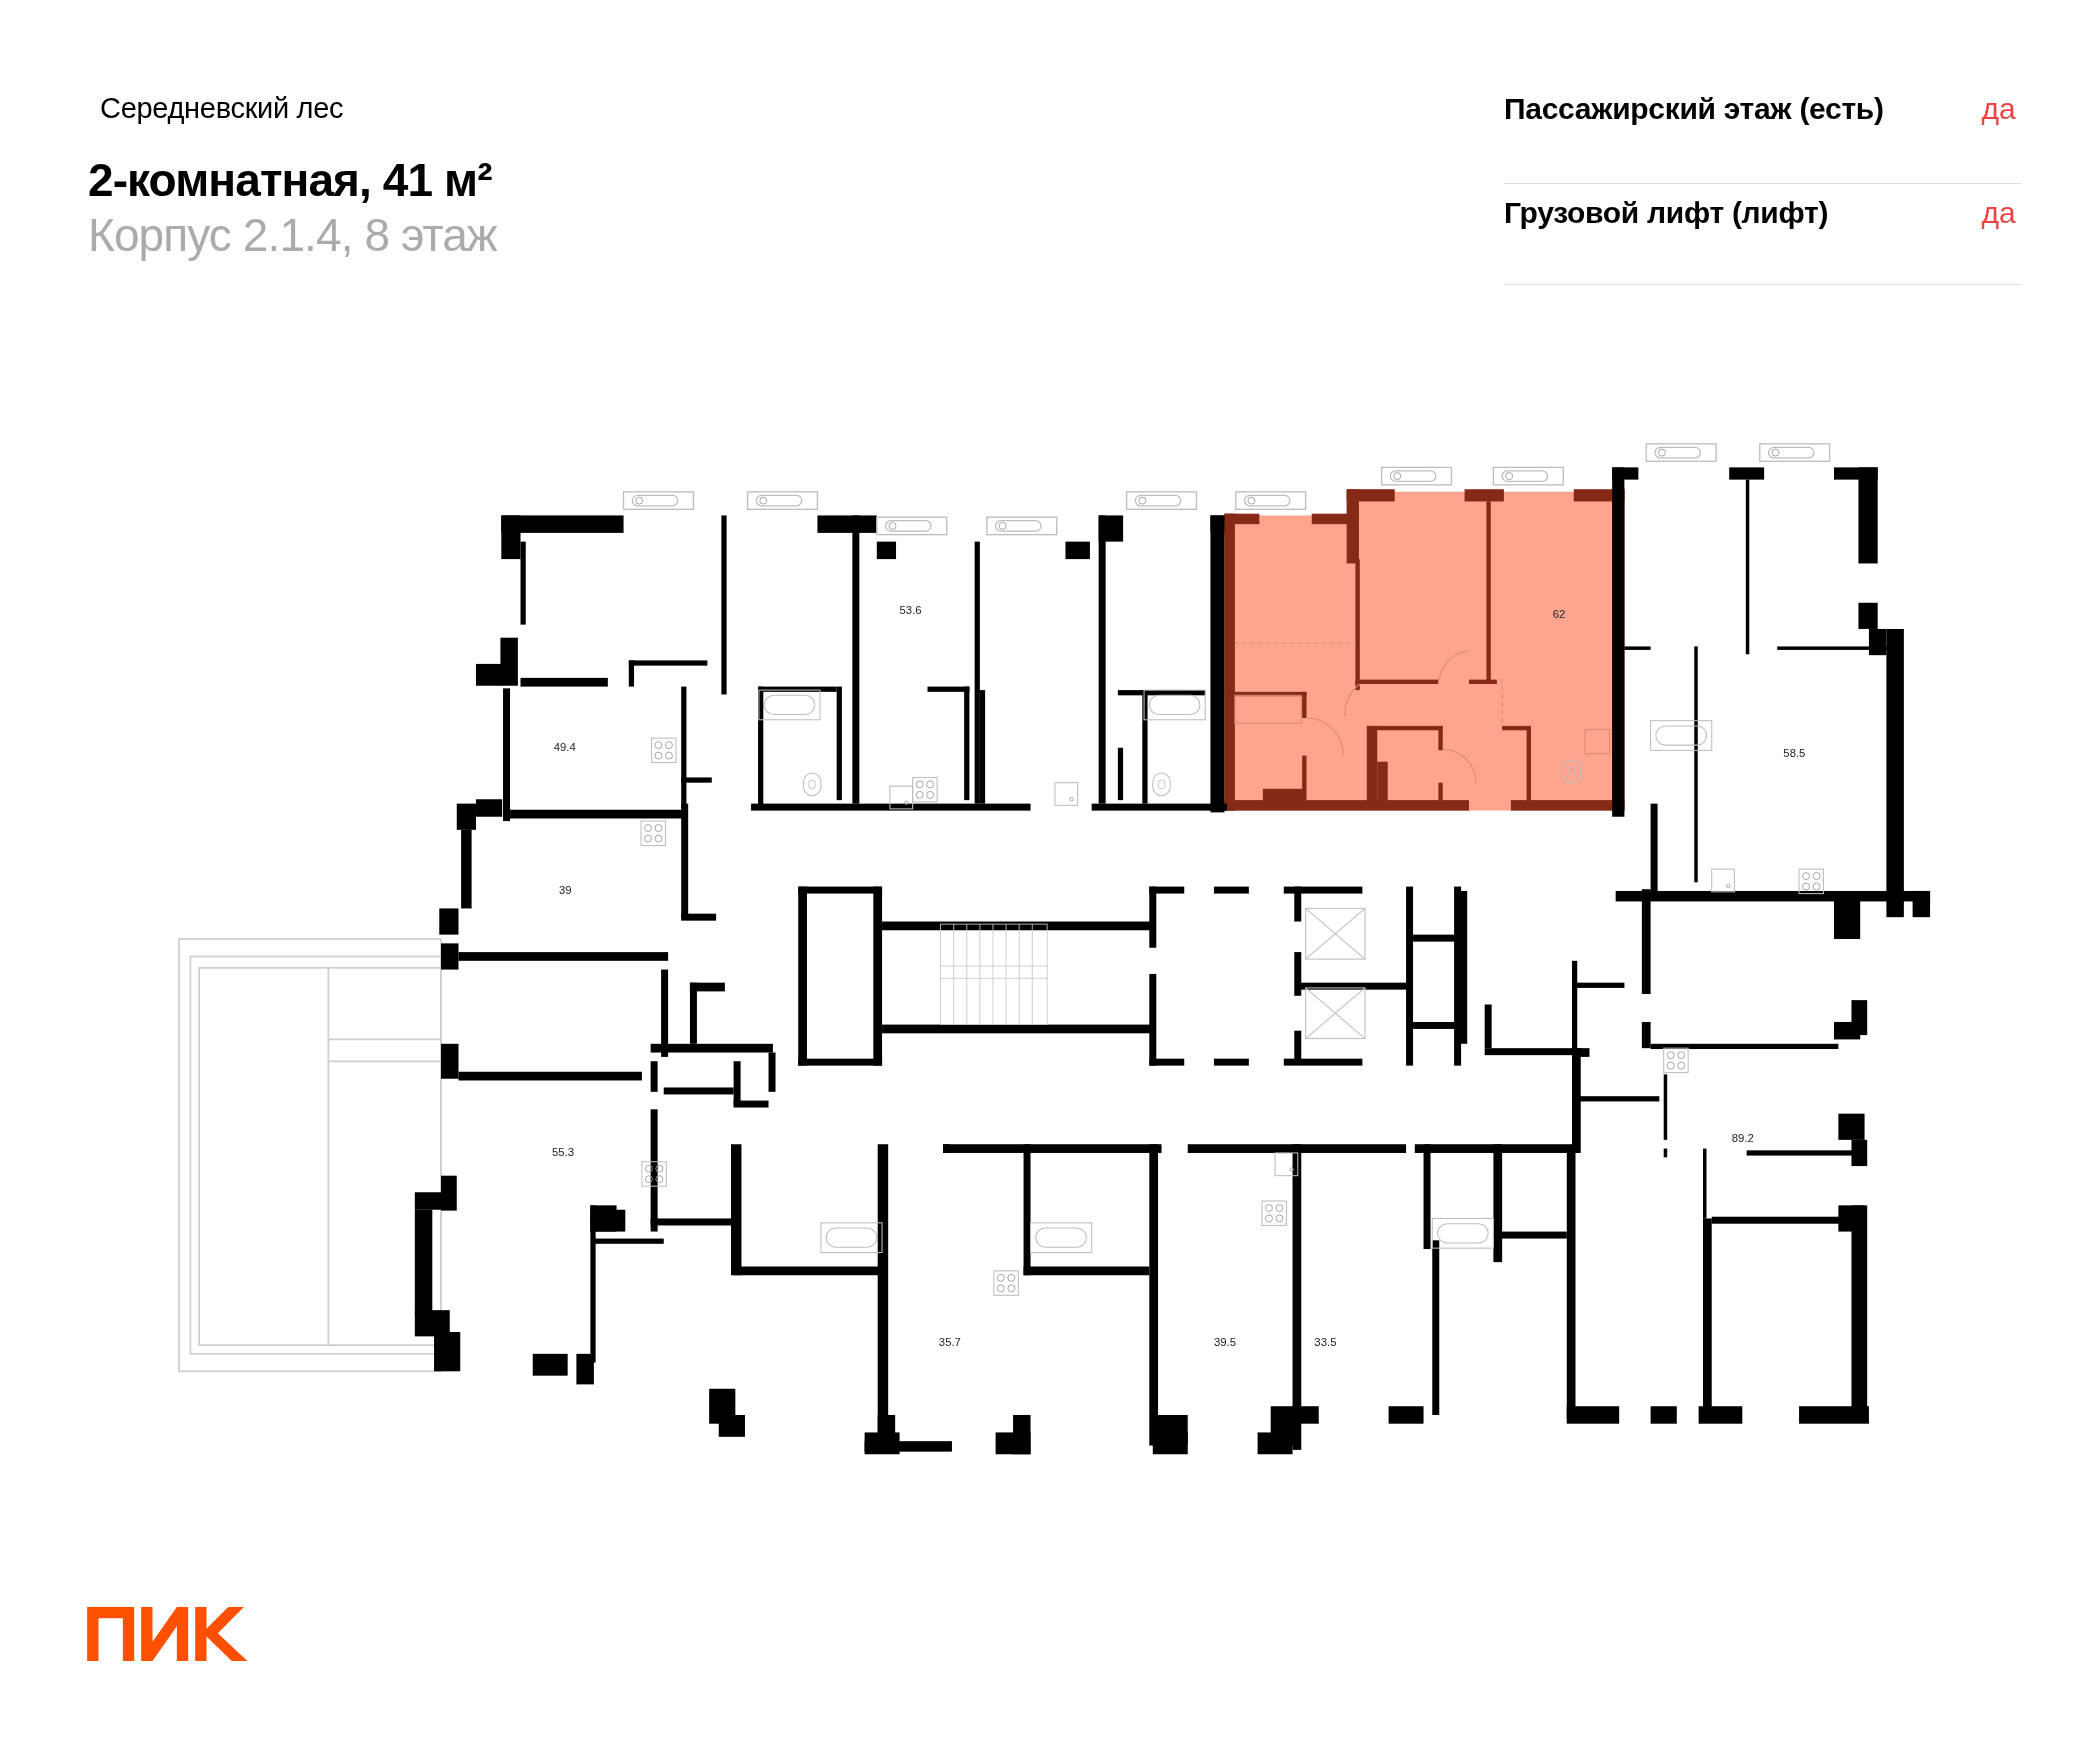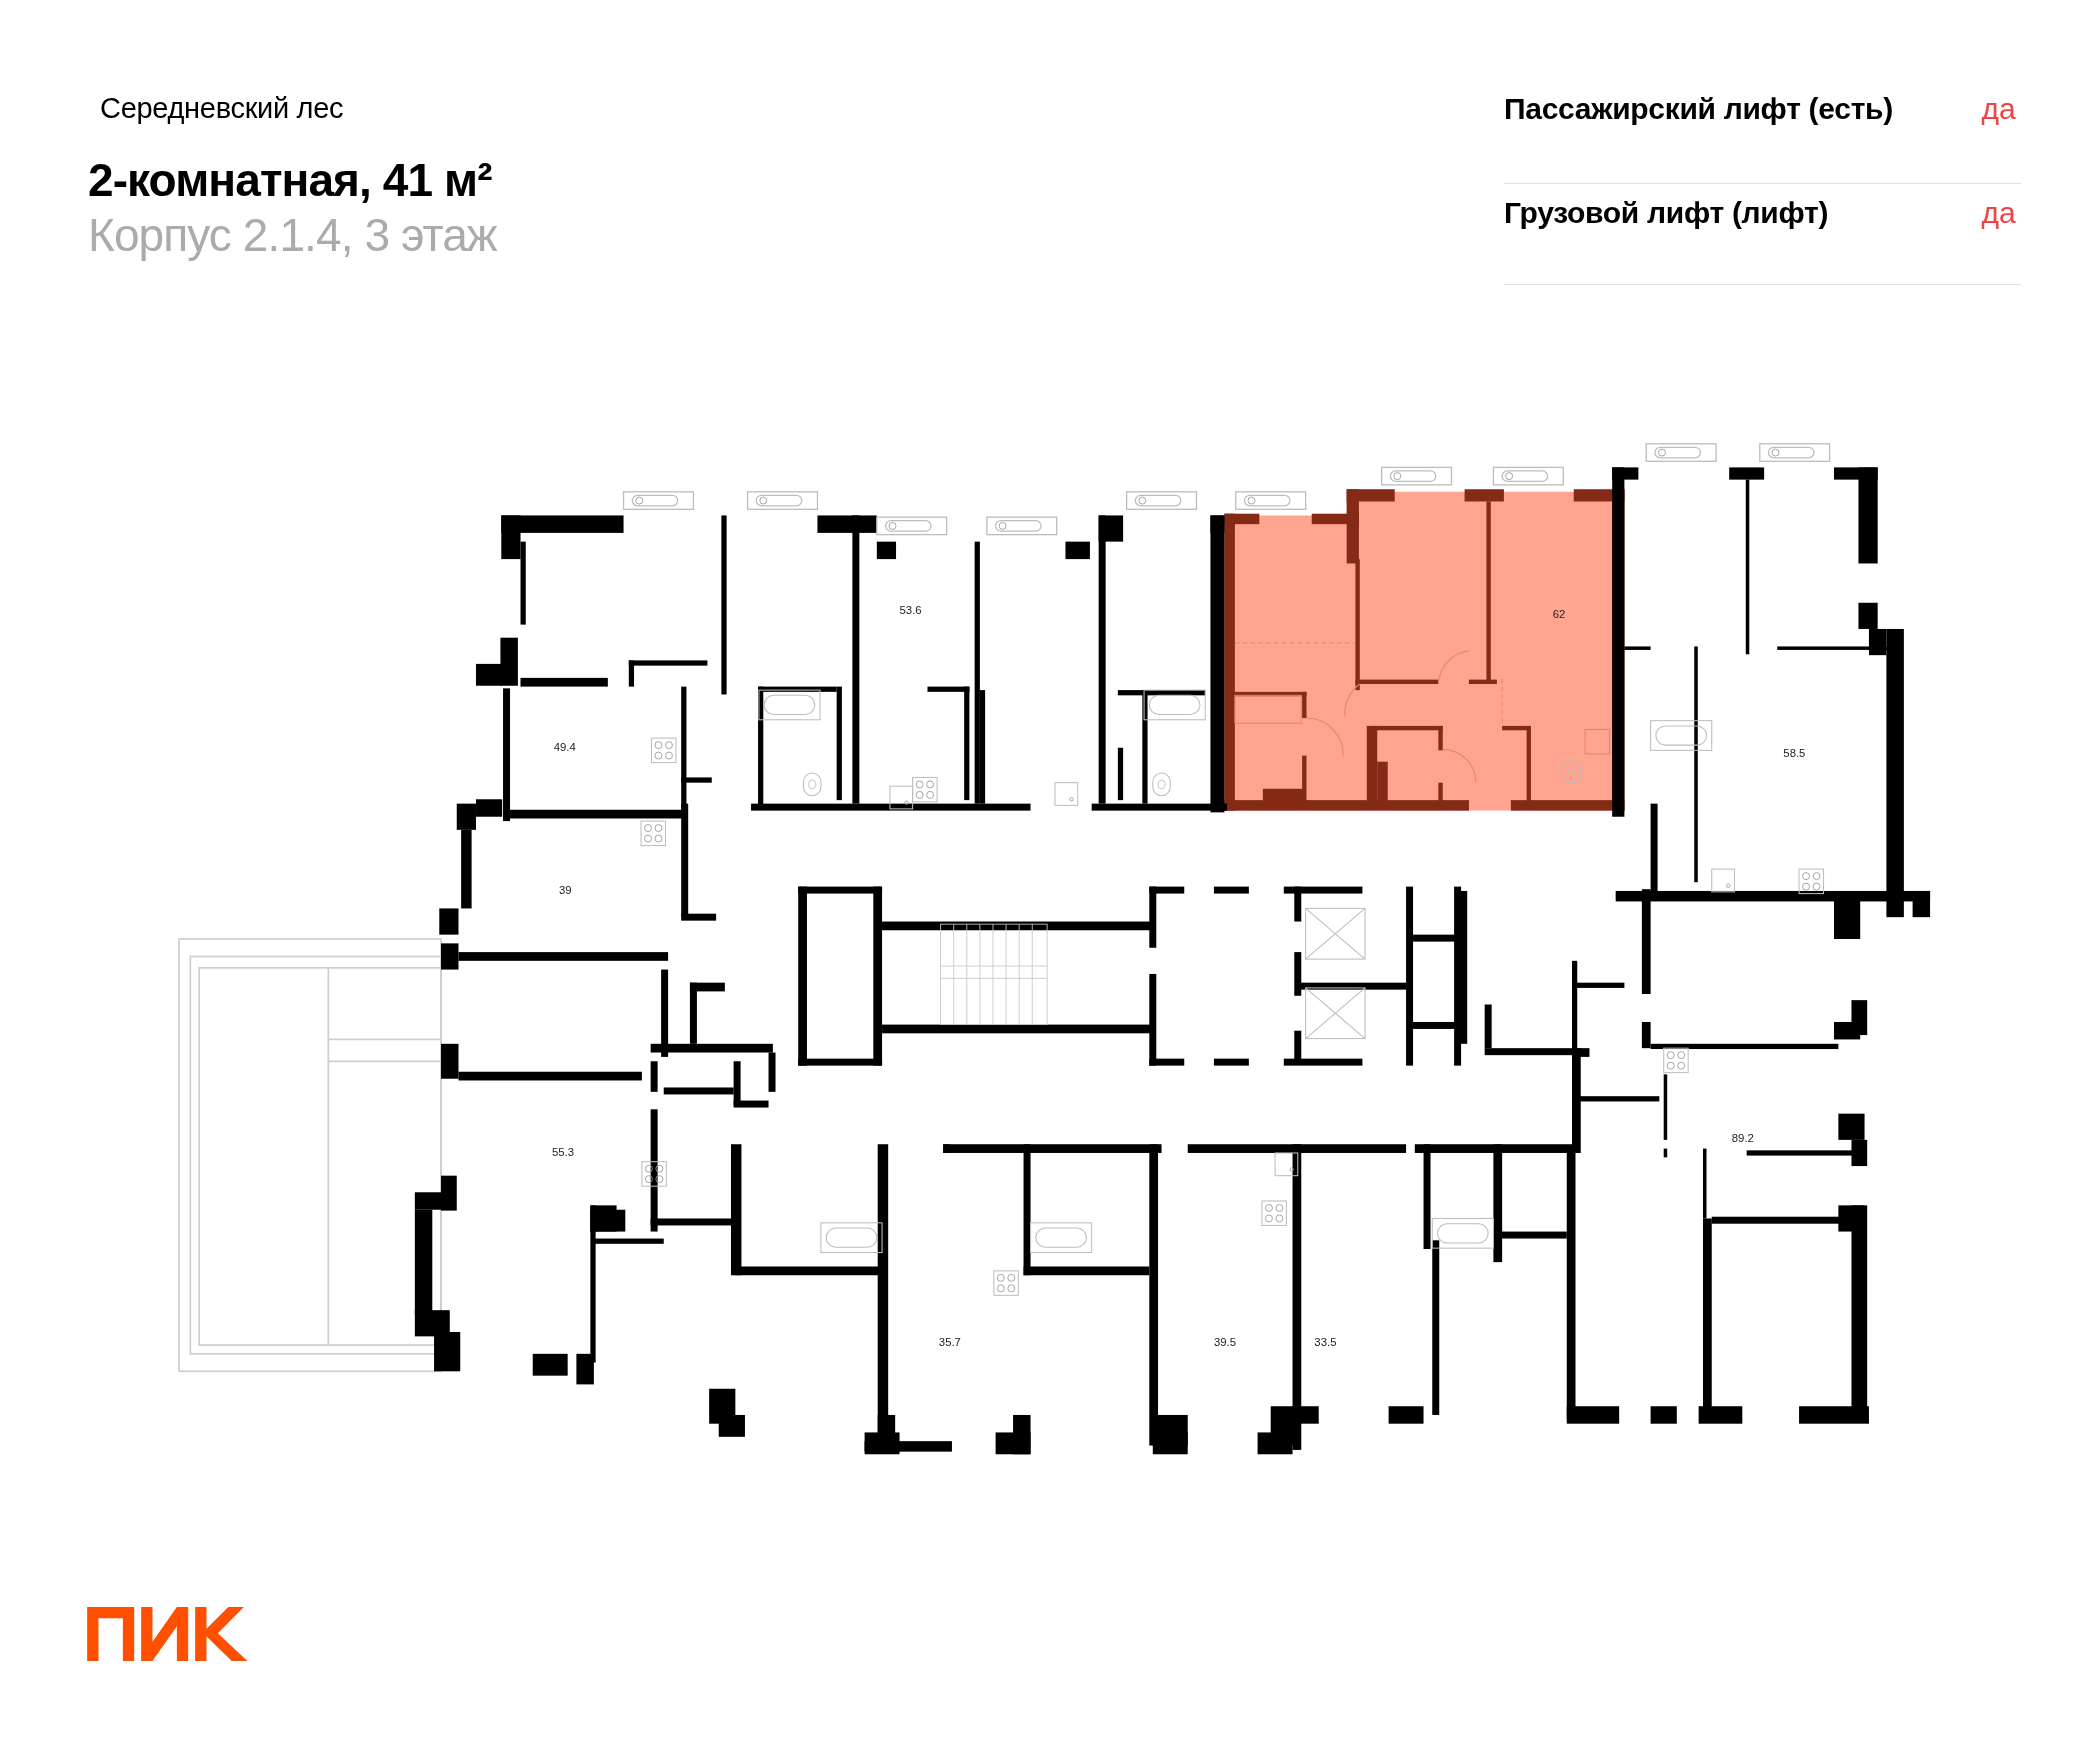--- a/index.html
+++ b/index.html
@@ -15,25 +15,25 @@
   .prop-row + .prop-row .k, .prop-row + .prop-row .v { top:12.2px; }
   .logo { position:absolute; left:87px; top:1607px; width:178px; height:54px; }
   .plan { position:absolute; left:0; top:0; width:2096px; height:1747px; }
   .area-label { font-family:"Liberation Sans", sans-serif; font-size:13px; fill:#222; }
 </style>
 </head>
 <body>
 
 <div class="complex">Середневский лес</div>
 <div class="apt-title">2-комнатная, 41 м²</div>
-<div class="apt-sub">Корпус 2.1.4, 3 этаж</div>
+<div class="apt-sub">Корпус 2.1.4, 8 этаж</div>
 
 <div class="props">
   <div class="prop-row">
-    <span class="k">Пассажирский лифт (есть)</span>
+    <span class="k">Пассажирский этаж (есть)</span>
     <span class="v">да</span>
   </div>
   <div class="prop-row">
     <span class="k">Грузовой лифт (лифт)</span>
     <span class="v">да</span>
   </div>
 </div>
 
 <svg class="plan" viewBox="0 0 2400 2000" xmlns="http://www.w3.org/2000/svg">
   <defs>

